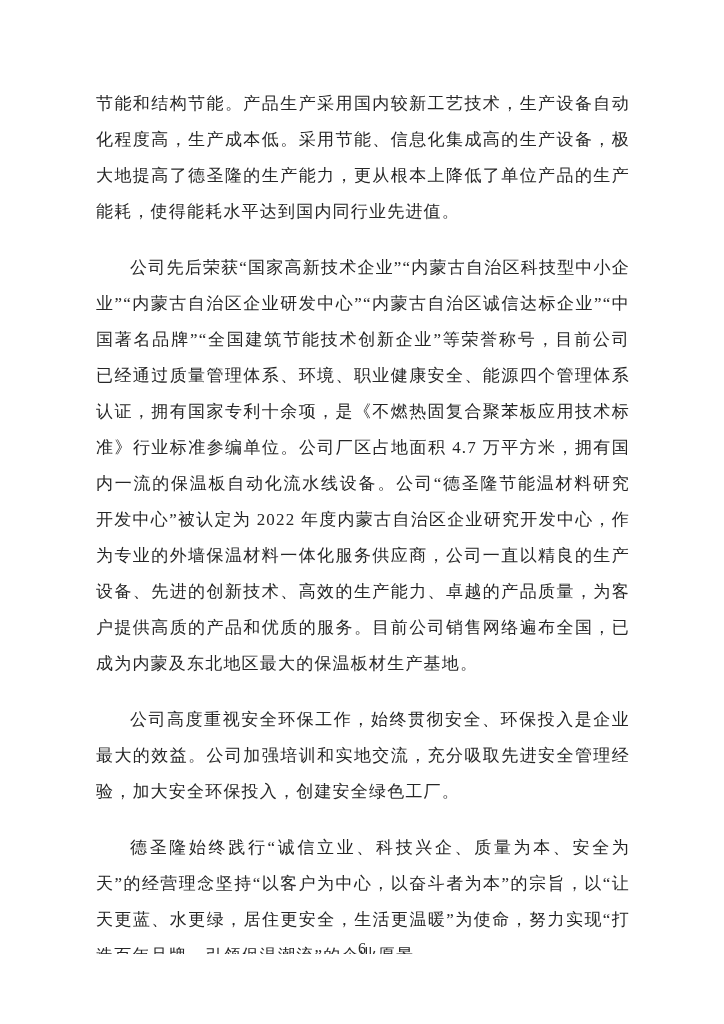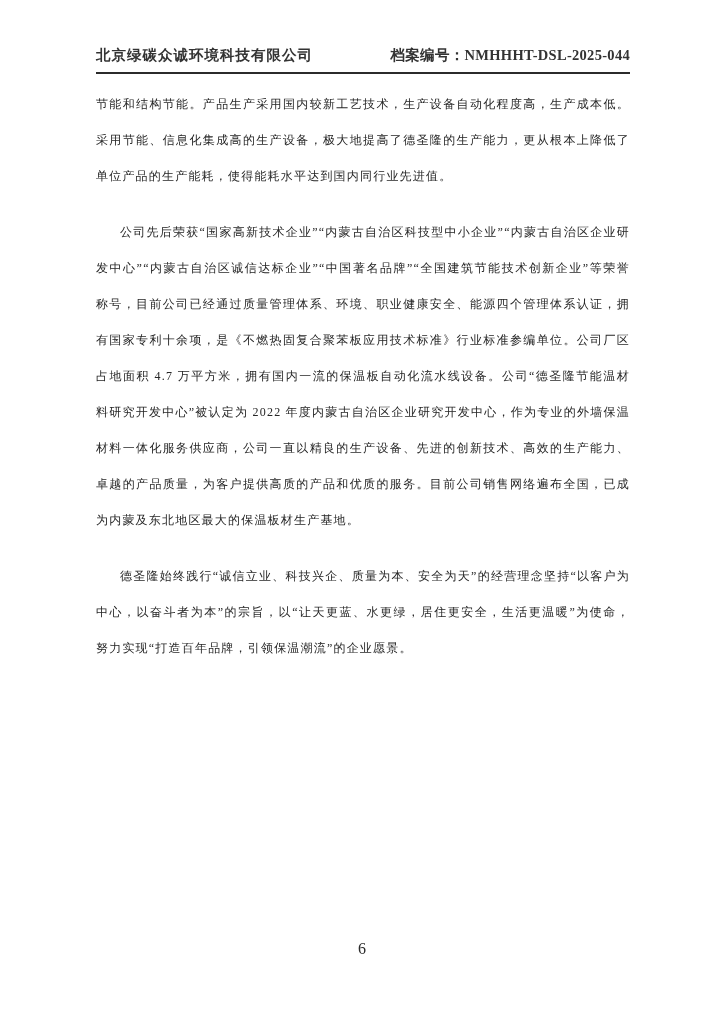--- a/index.html
+++ b/index.html
@@ -35,21 +35,21 @@
     letter-spacing: 0.3px;
     white-space: nowrap;
   }
   .content {
     position: absolute;
     left: 96px;
     top: 86px;
     width: 534px;
     height: 868px;
     overflow: hidden;
-    font-size: 12px;
+    font-size: 17px;
     line-height: 36px;
     letter-spacing: 1.2px;
     text-align: justify;
     text-justify: inter-ideograph;
     color: #262626;
     word-break: break-all;
   }
   .content p.para {
     margin: 0;
     padding: 0;
@@ -66,30 +66,25 @@
     text-align: center;
     font-size: 16px;
     color: #2b2b2b;
   }
 </style>
 </head>
 <body>
 
 <div class="page">
 
-  <div class="header">
-    <span class="company">北京绿碳众诚环境科技有限公司</span>
-    <span class="archive">
-      <span>档案编号：</span><span>NMHHHT-DSL-2025-044</span>
-    </span>
-  </div>
 
   <div class="content">
       <p class="para">节能和结构节能。产品生产采用国内较新工艺技术，生产设备自动化程度高，生产成本低。采用节能、信息化集成高的生产设备，极大地提高了德圣隆的生产能力，更从根本上降低了单位产品的生产能耗，使得能耗水平达到国内同行业先进值。</p>
       <p class="para indent">公司先后荣获“国家高新技术企业”“内蒙古自治区科技型中小企业”“内蒙古自治区企业研发中心”“内蒙古自治区诚信达标企业”“中国著名品牌”“全国建筑节能技术创新企业”等荣誉称号，目前公司已经通过质量管理体系、环境、职业健康安全、能源四个管理体系认证，拥有国家专利十余项，是《不燃热固复合聚苯板应用技术标准》行业标准参编单位。公司厂区占地面积 4.7 万平方米，拥有国内一流的保温板自动化流水线设备。公司“德圣隆节能温材料研究开发中心”被认定为 2022 年度内蒙古自治区企业研究开发中心，作为专业的外墙保温材料一体化服务供应商，公司一直以精良的生产设备、先进的创新技术、高效的生产能力、卓越的产品质量，为客户提供高质的产品和优质的服务。目前公司销售网络遍布全国，已成为内蒙及东北地区最大的保温板材生产基地。</p>
+      <p class="para indent">公司高度重视安全环保工作，始终贯彻安全、环保投入是企业最大的效益。公司加强培训和实地交流，充分吸取先进安全管理经验，加大安全环保投入，创建安全绿色工厂。</p>
       <p class="para indent">德圣隆始终践行“诚信立业、科技兴企、质量为本、安全为天”的经营理念坚持“以客户为中心，以奋斗者为本”的宗旨，以“让天更蓝、水更绿，居住更安全，生活更温暖”为使命，努力实现“打造百年品牌，引领保温潮流”的企业愿景。</p>
     </div>
 
   <div class="footer">
     <span>6</span>
   </div>
 
 </div>
 
 </body></html>

